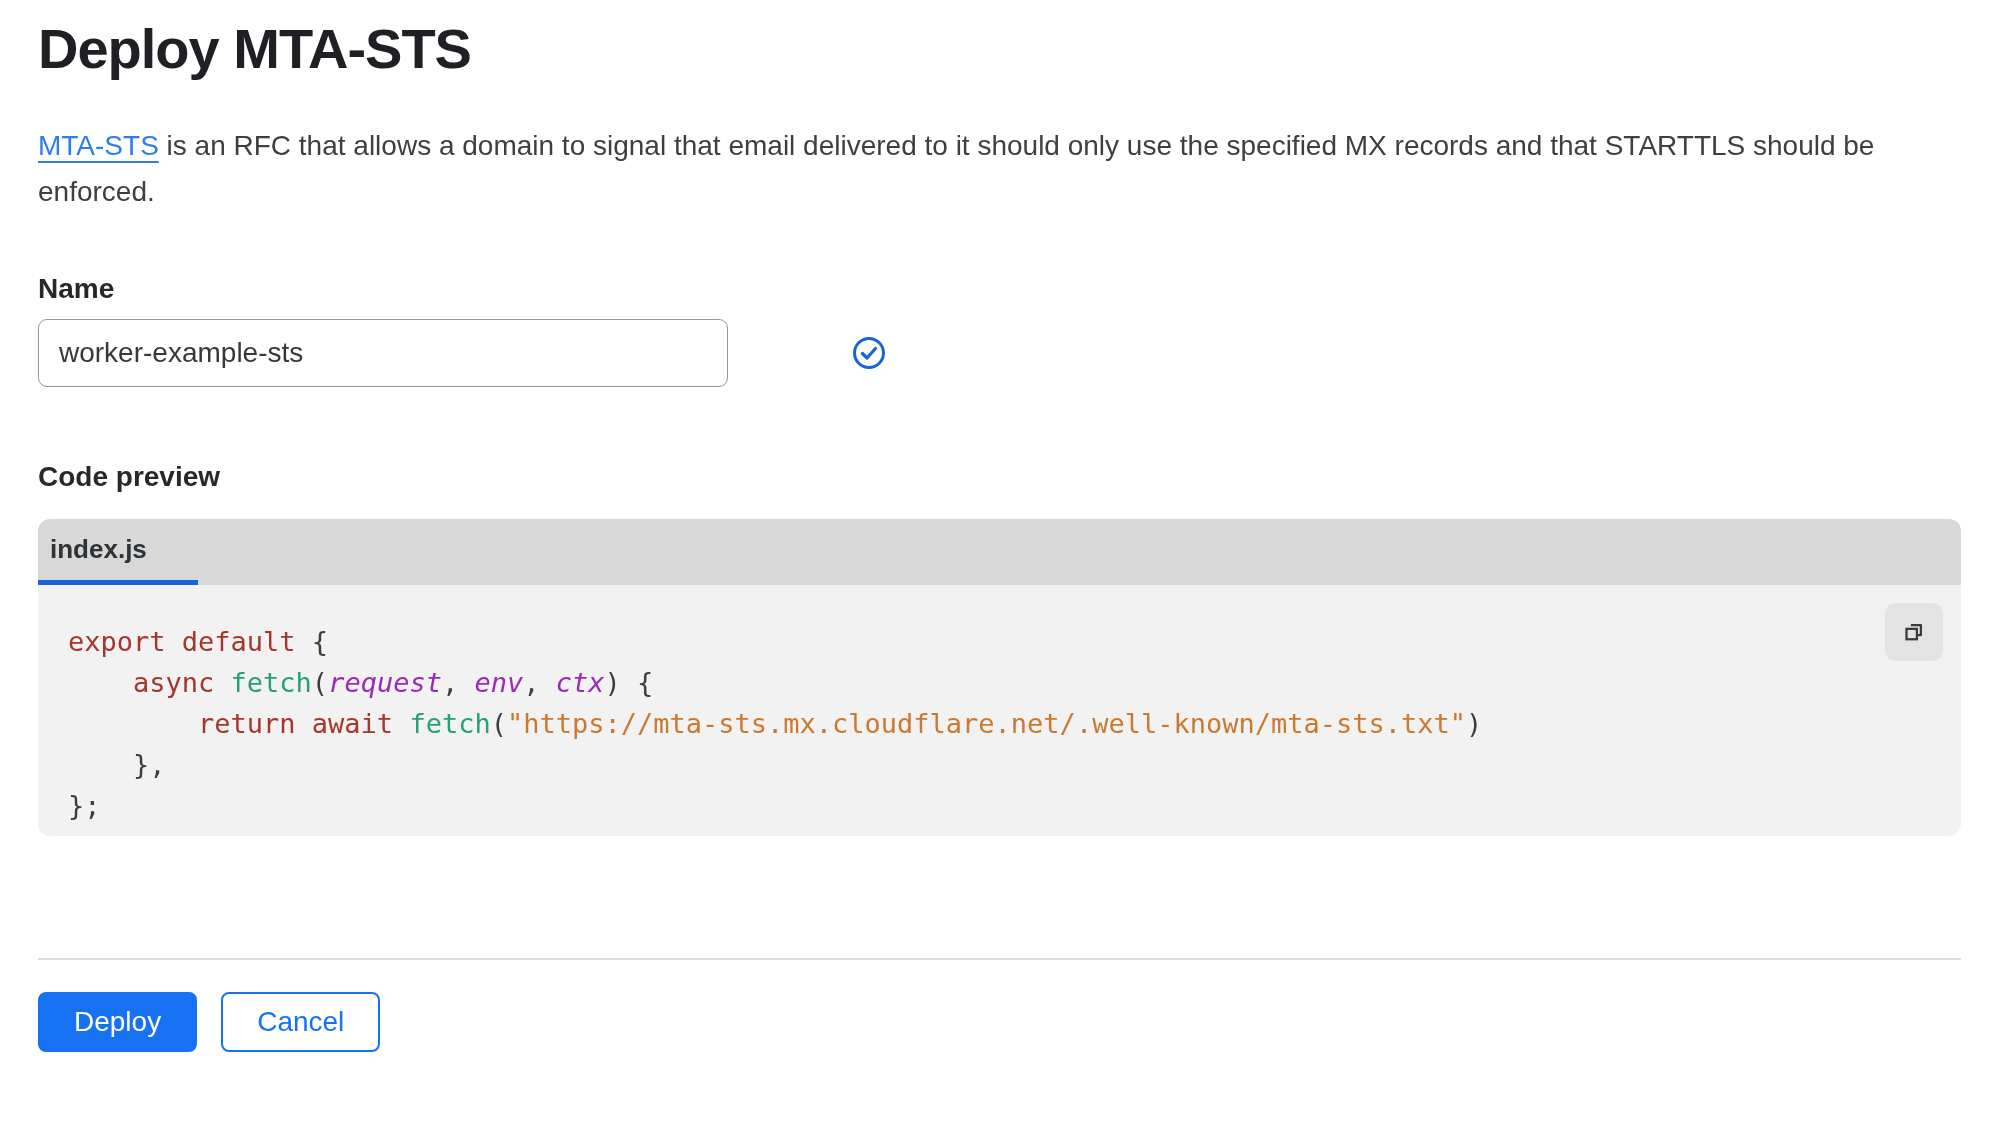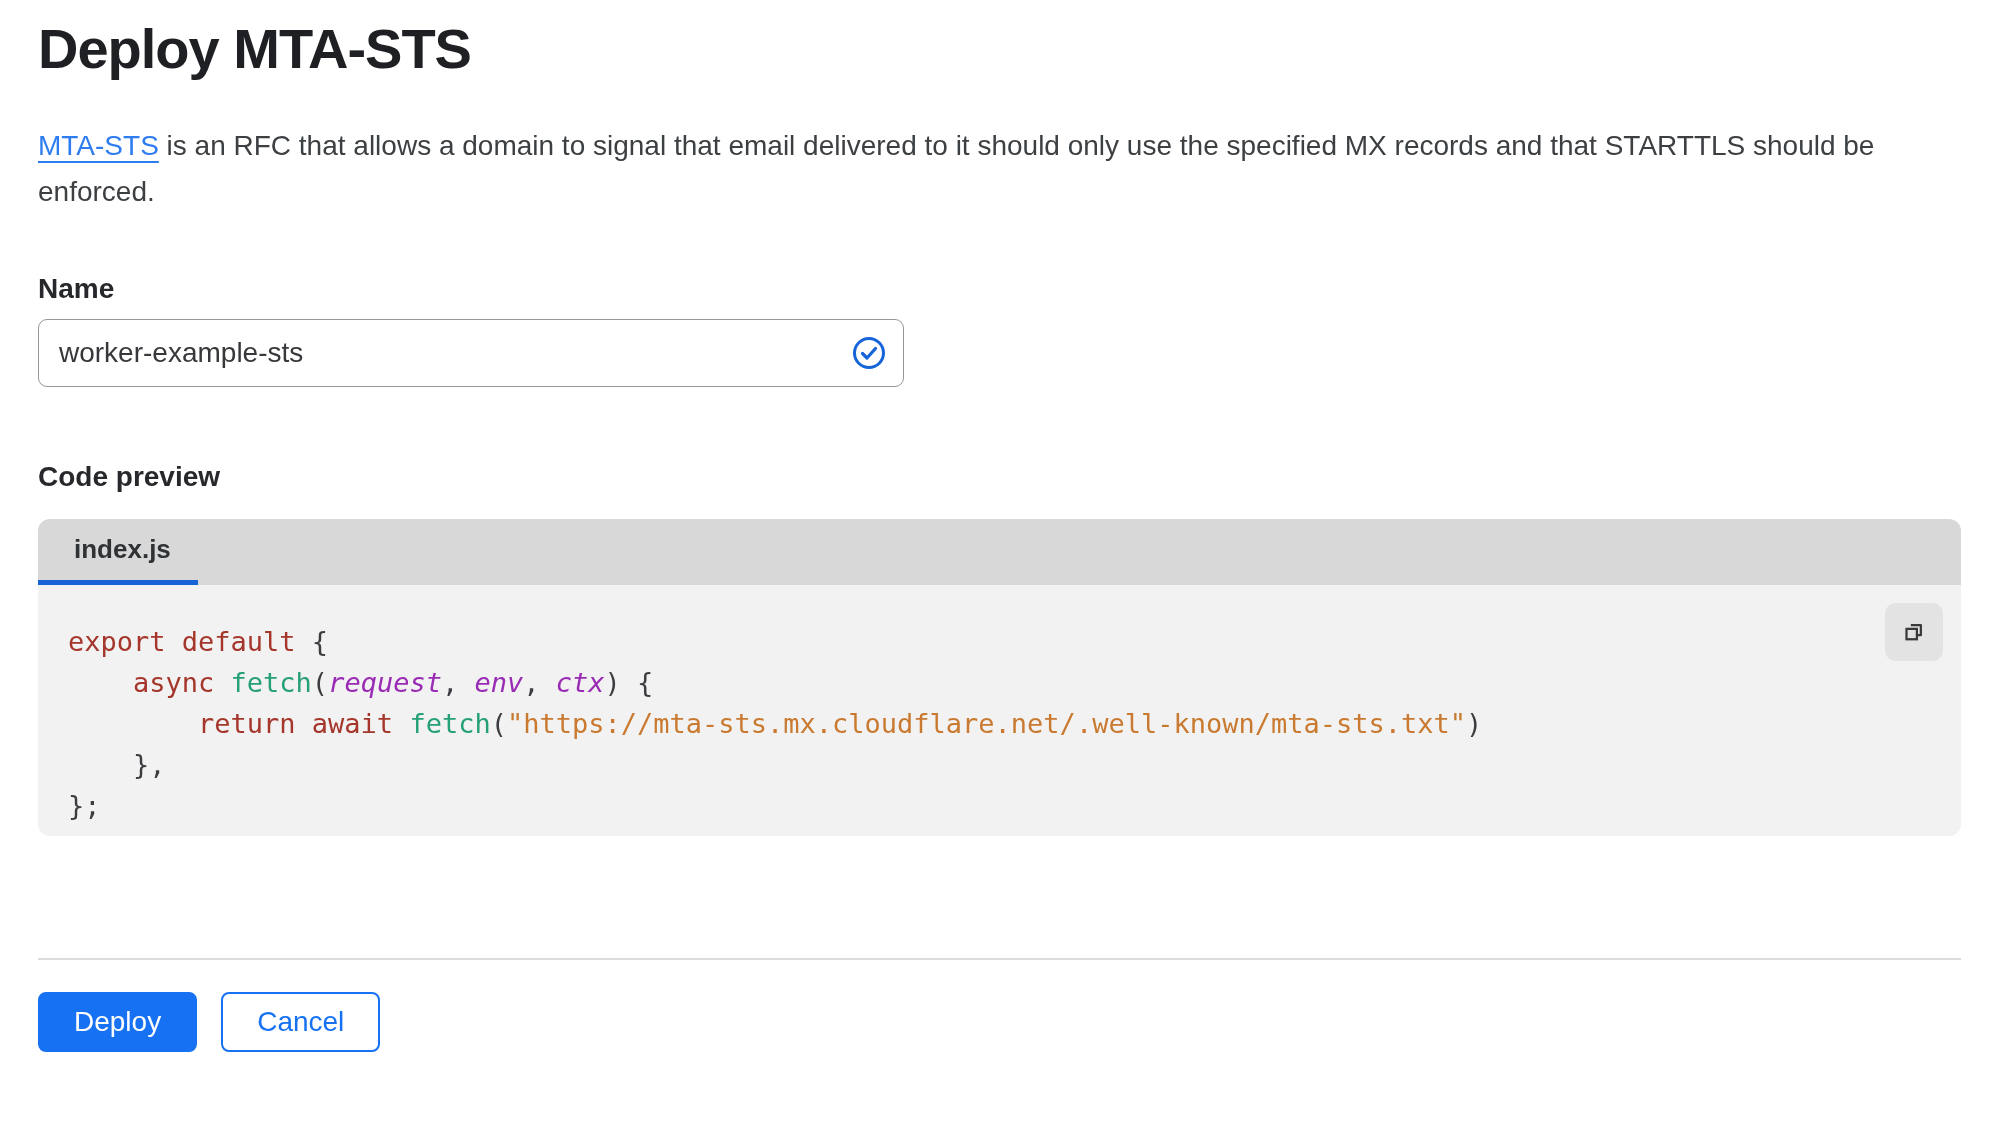--- a/index.html
+++ b/index.html
@@ -48,21 +48,21 @@
     color: #26282b;
   }
   .input-wrap {
     position: relative;
     margin-top: 14px;
     width: 866px;
     height: 68px;
   }
   .text-input {
     box-sizing: border-box;
-    width: 866px;
+    width: 690px;
     height: 68px;
     border: 1.5px solid #979797;
     border-radius: 9px;
     padding: 0 92px 0 20px;
     font-size: 28px;
     font-family: "Liberation Sans", sans-serif;
     color: #36383b;
     outline: none;
     background: #ffffff;
   }
@@ -83,21 +83,21 @@
   .tabbar {
     height: 66px;
     background: #d8d8d8;
     border-radius: 12px 12px 0 0;
     display: flex;
     align-items: stretch;
   }
   .tab {
     box-sizing: border-box;
     width: 160px;
-    padding-left: 36px;
+    padding-left: 12px;
     display: flex;
     align-items: center;
     font-size: 26px;
     font-weight: 700;
     color: #303336;
     cursor: pointer;
     border-bottom: 5px solid transparent;
   }
   .tab.active { border-bottom-color: var(--tab-underline, #1563d6); }
   .codearea {

